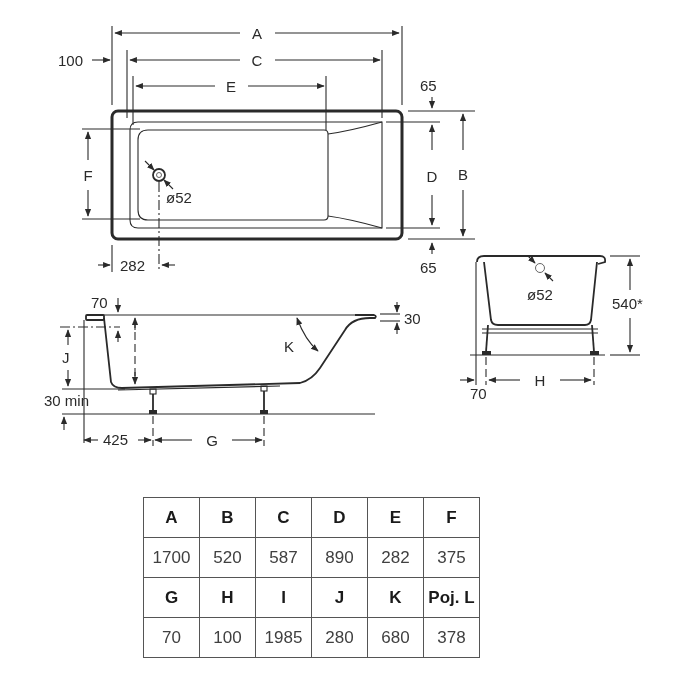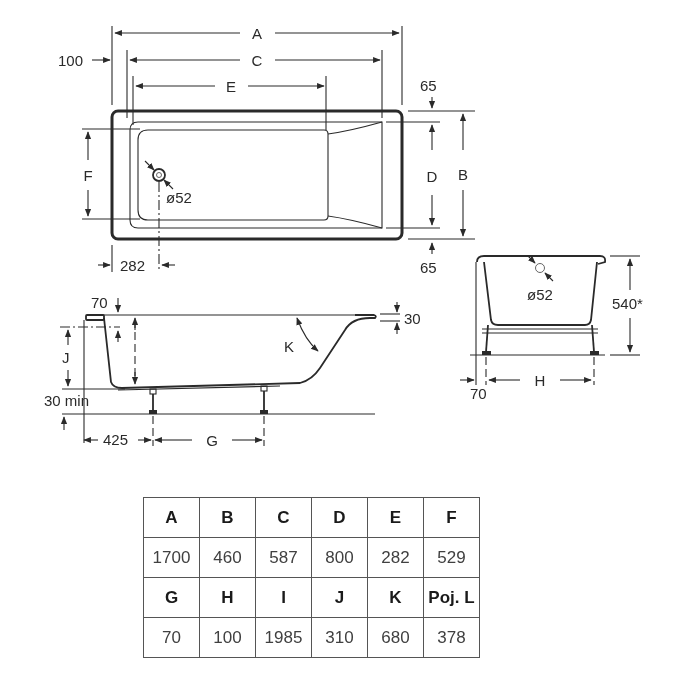--- a/index.html
+++ b/index.html
@@ -214,36 +214,36 @@
     <tr class="hdr">
       <td>A</td>
       <td>B</td>
       <td>C</td>
       <td>D</td>
       <td>E</td>
       <td>F</td>
     </tr>
     <tr>
       <td>1700</td>
-      <td>460</td>
+      <td>520</td>
       <td>587</td>
-      <td>800</td>
+      <td>890</td>
       <td>282</td>
-      <td>529</td>
+      <td>375</td>
     </tr>
     <tr class="hdr">
       <td>G</td>
       <td>H</td>
       <td>I</td>
       <td>J</td>
       <td>K</td>
       <td>Poj. L</td>
     </tr>
     <tr>
       <td>70</td>
       <td>100</td>
       <td>1985</td>
-      <td>310</td>
+      <td>280</td>
       <td>680</td>
       <td>378</td>
     </tr>
   </tbody>
 </table>
 
 </body></html>

